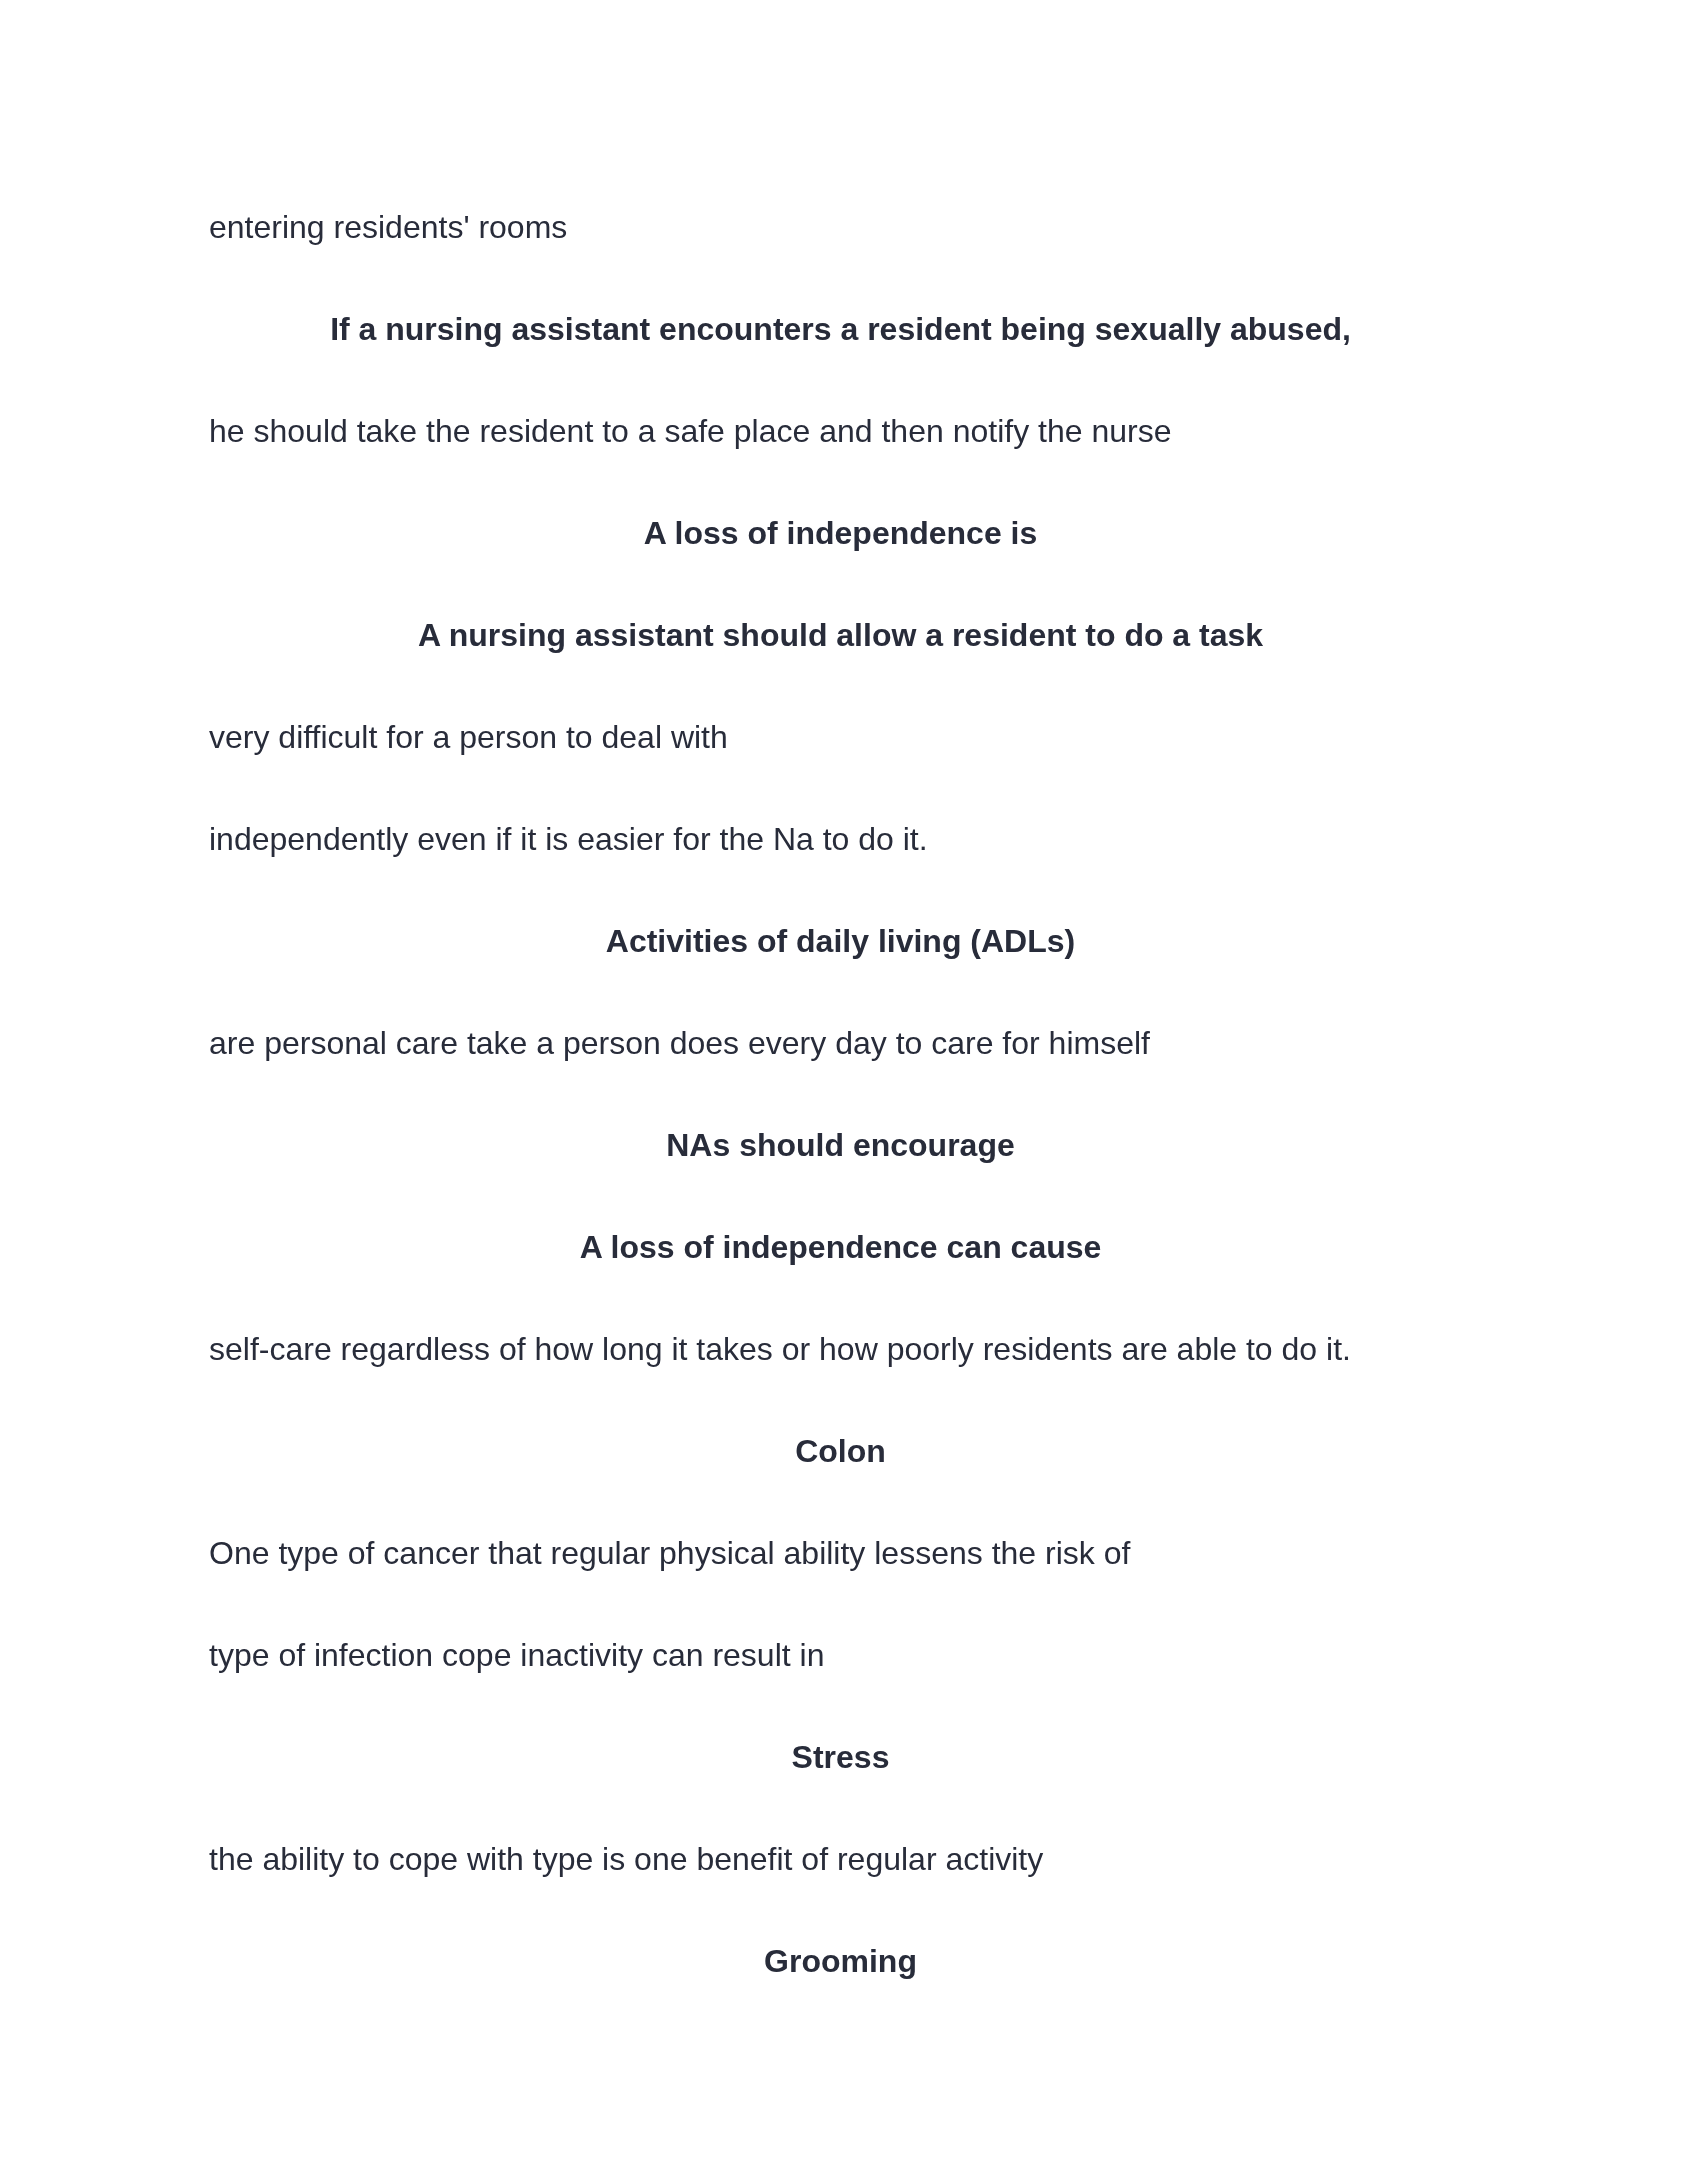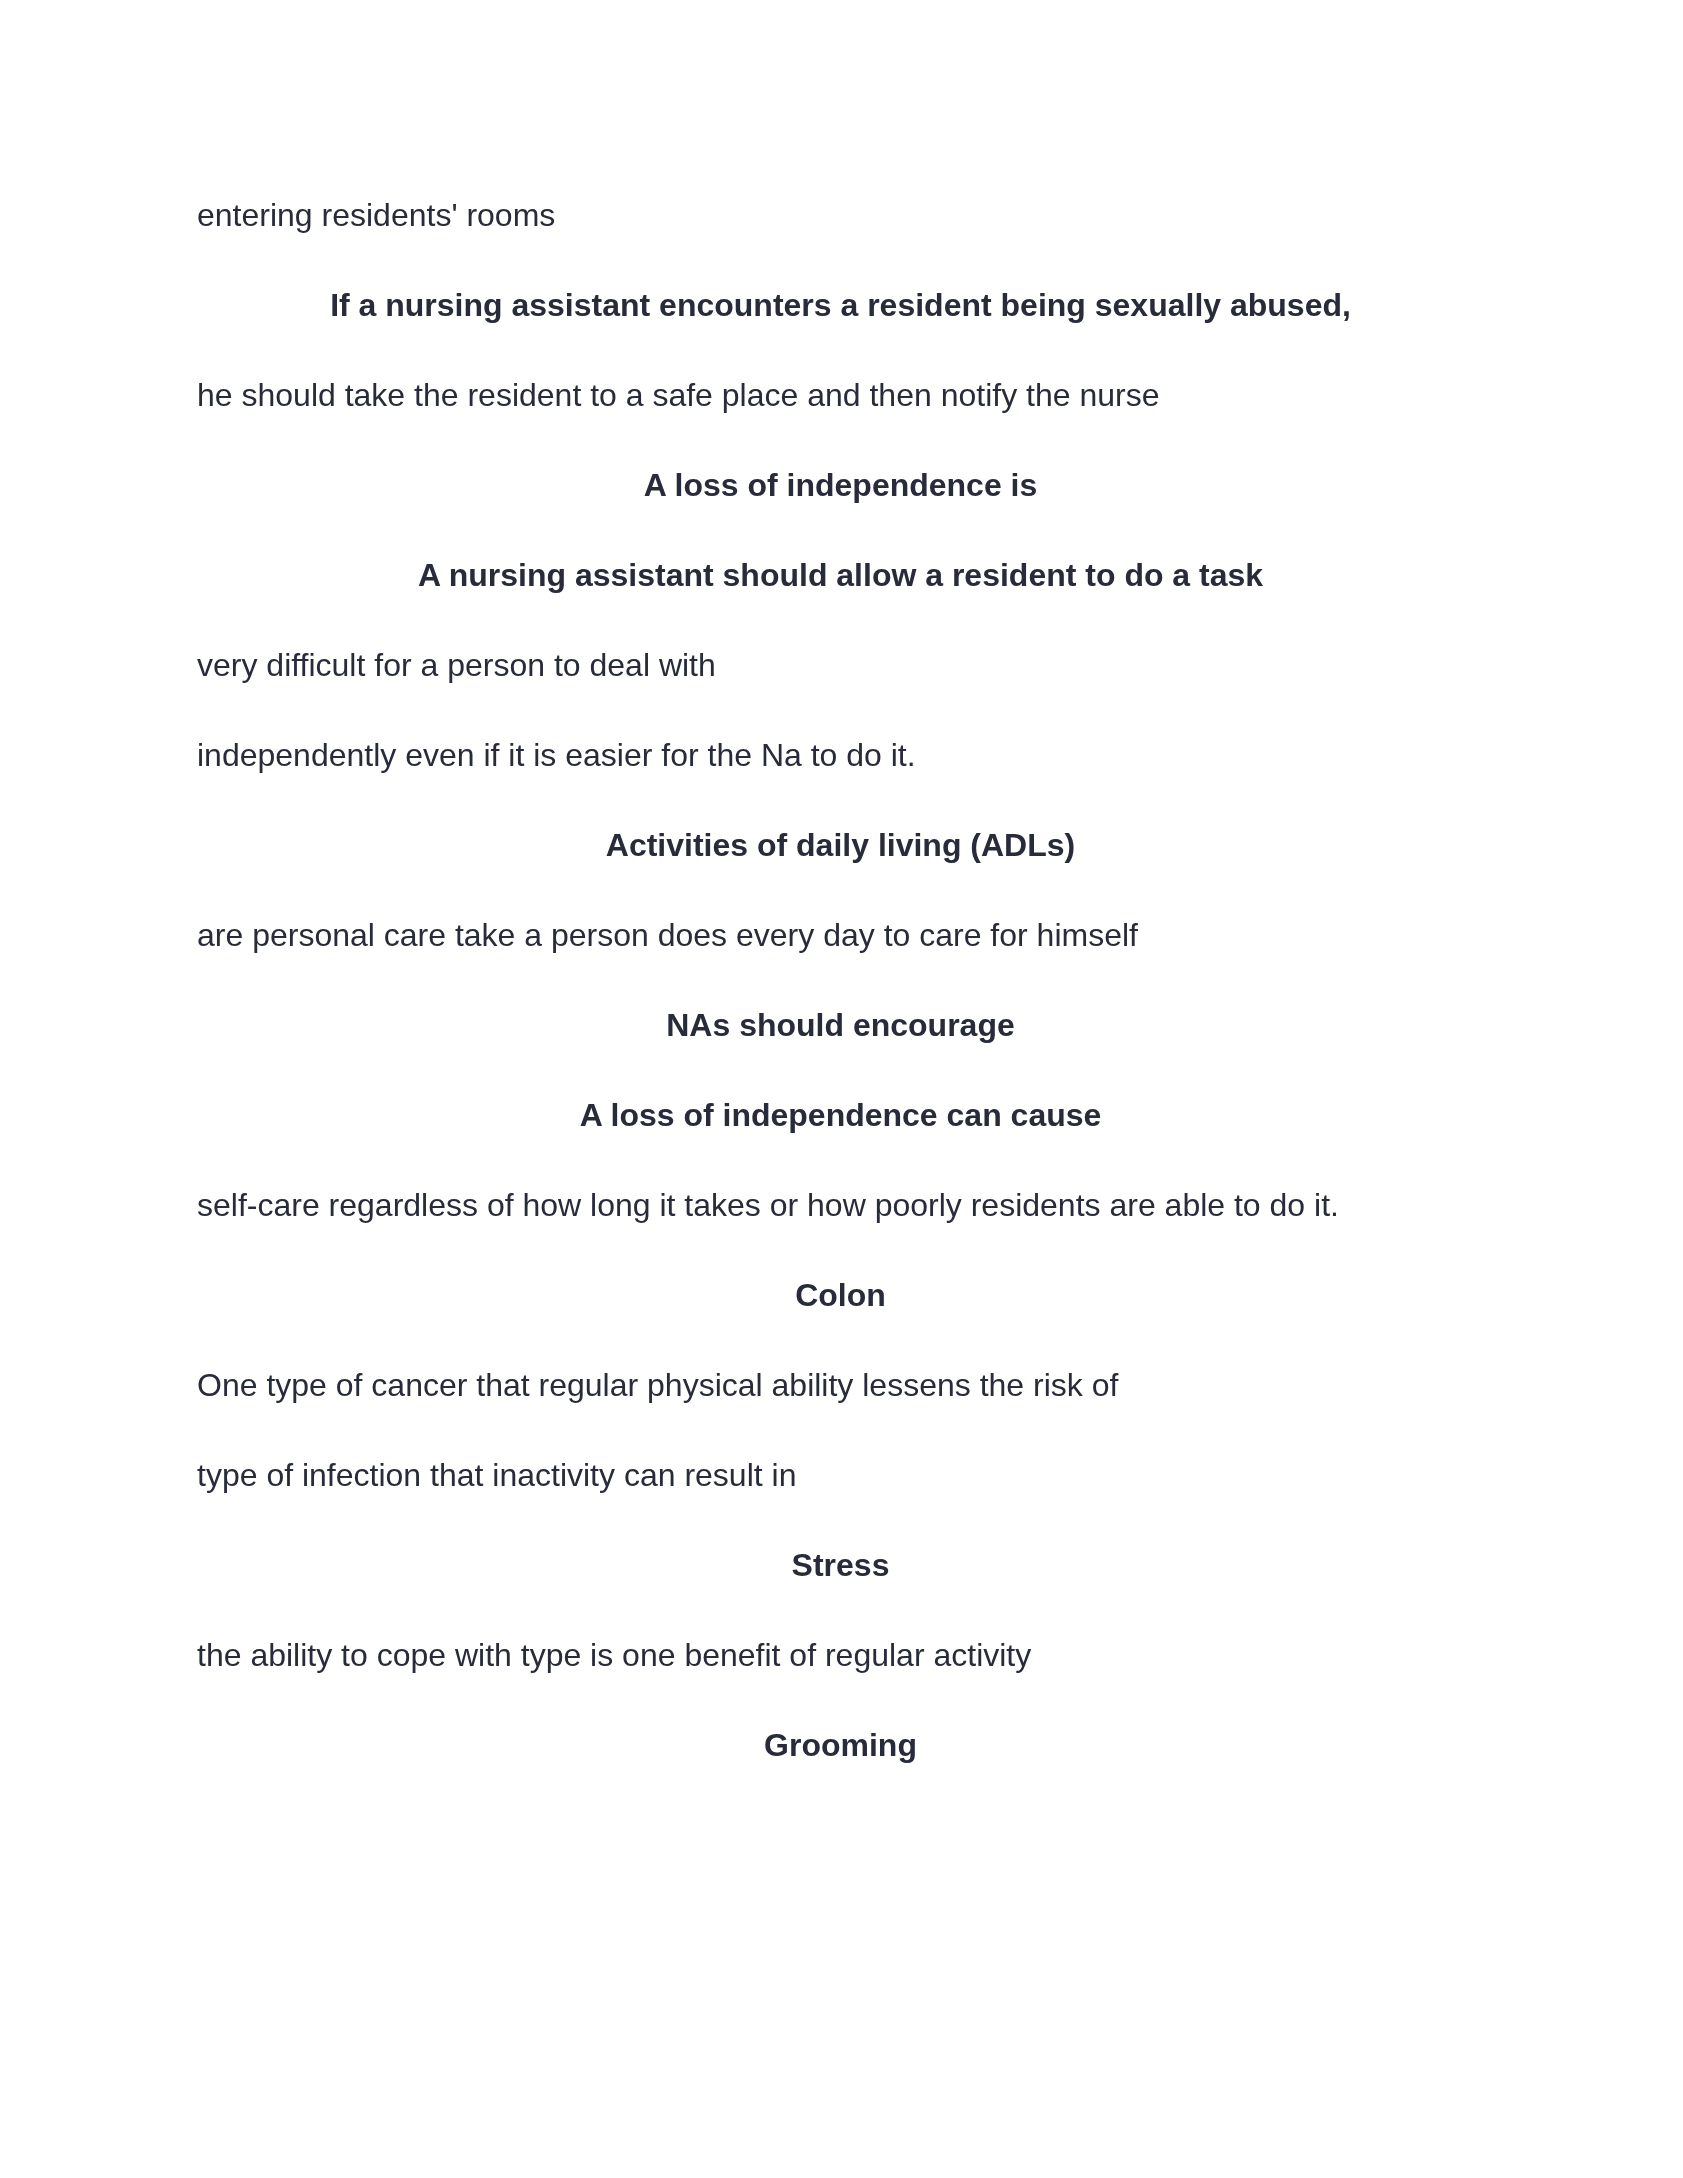--- a/index.html
+++ b/index.html
@@ -28,21 +28,21 @@
       width: 1287px;
       font-family: "Liberation Sans", sans-serif;
       font-size: 32px;
       line-height: 90px;
       color: #282c3a;
     }
     .line {
       display: block;
       height: 90px;
       white-space: nowrap;
-      margin: 0;
+      margin: 12px;
     }
     .line.term {
       font-weight: bold;
       text-align: center;
     }
     .line.definition {
       font-weight: normal;
     }
   </style>
 </head>
@@ -57,19 +57,19 @@
     <p class="line term">A nursing assistant should allow a resident to do a task</p>
     <p class="line definition">very difficult for a person to deal with</p>
     <p class="line definition">independently even if it is easier for the Na to do it.</p>
     <p class="line term">Activities of daily living (ADLs)</p>
     <p class="line definition">are personal care take a person does every day to care for himself</p>
     <p class="line term">NAs should encourage</p>
     <p class="line term">A loss of independence can cause</p>
     <p class="line definition">self-care regardless of how long it takes or how poorly residents are able to do it.</p>
     <p class="line term">Colon</p>
     <p class="line definition">One type of cancer that regular physical ability lessens the risk of</p>
-    <p class="line definition">type of infection that inactivity can result in</p>
+    <p class="line definition">type of infection cope inactivity can result in</p>
     <p class="line term">Stress</p>
     <p class="line definition">the ability to cope with type is one benefit of regular activity</p>
     <p class="line term">Grooming</p>
   </div>
 </div>
 
 
 </body></html>

